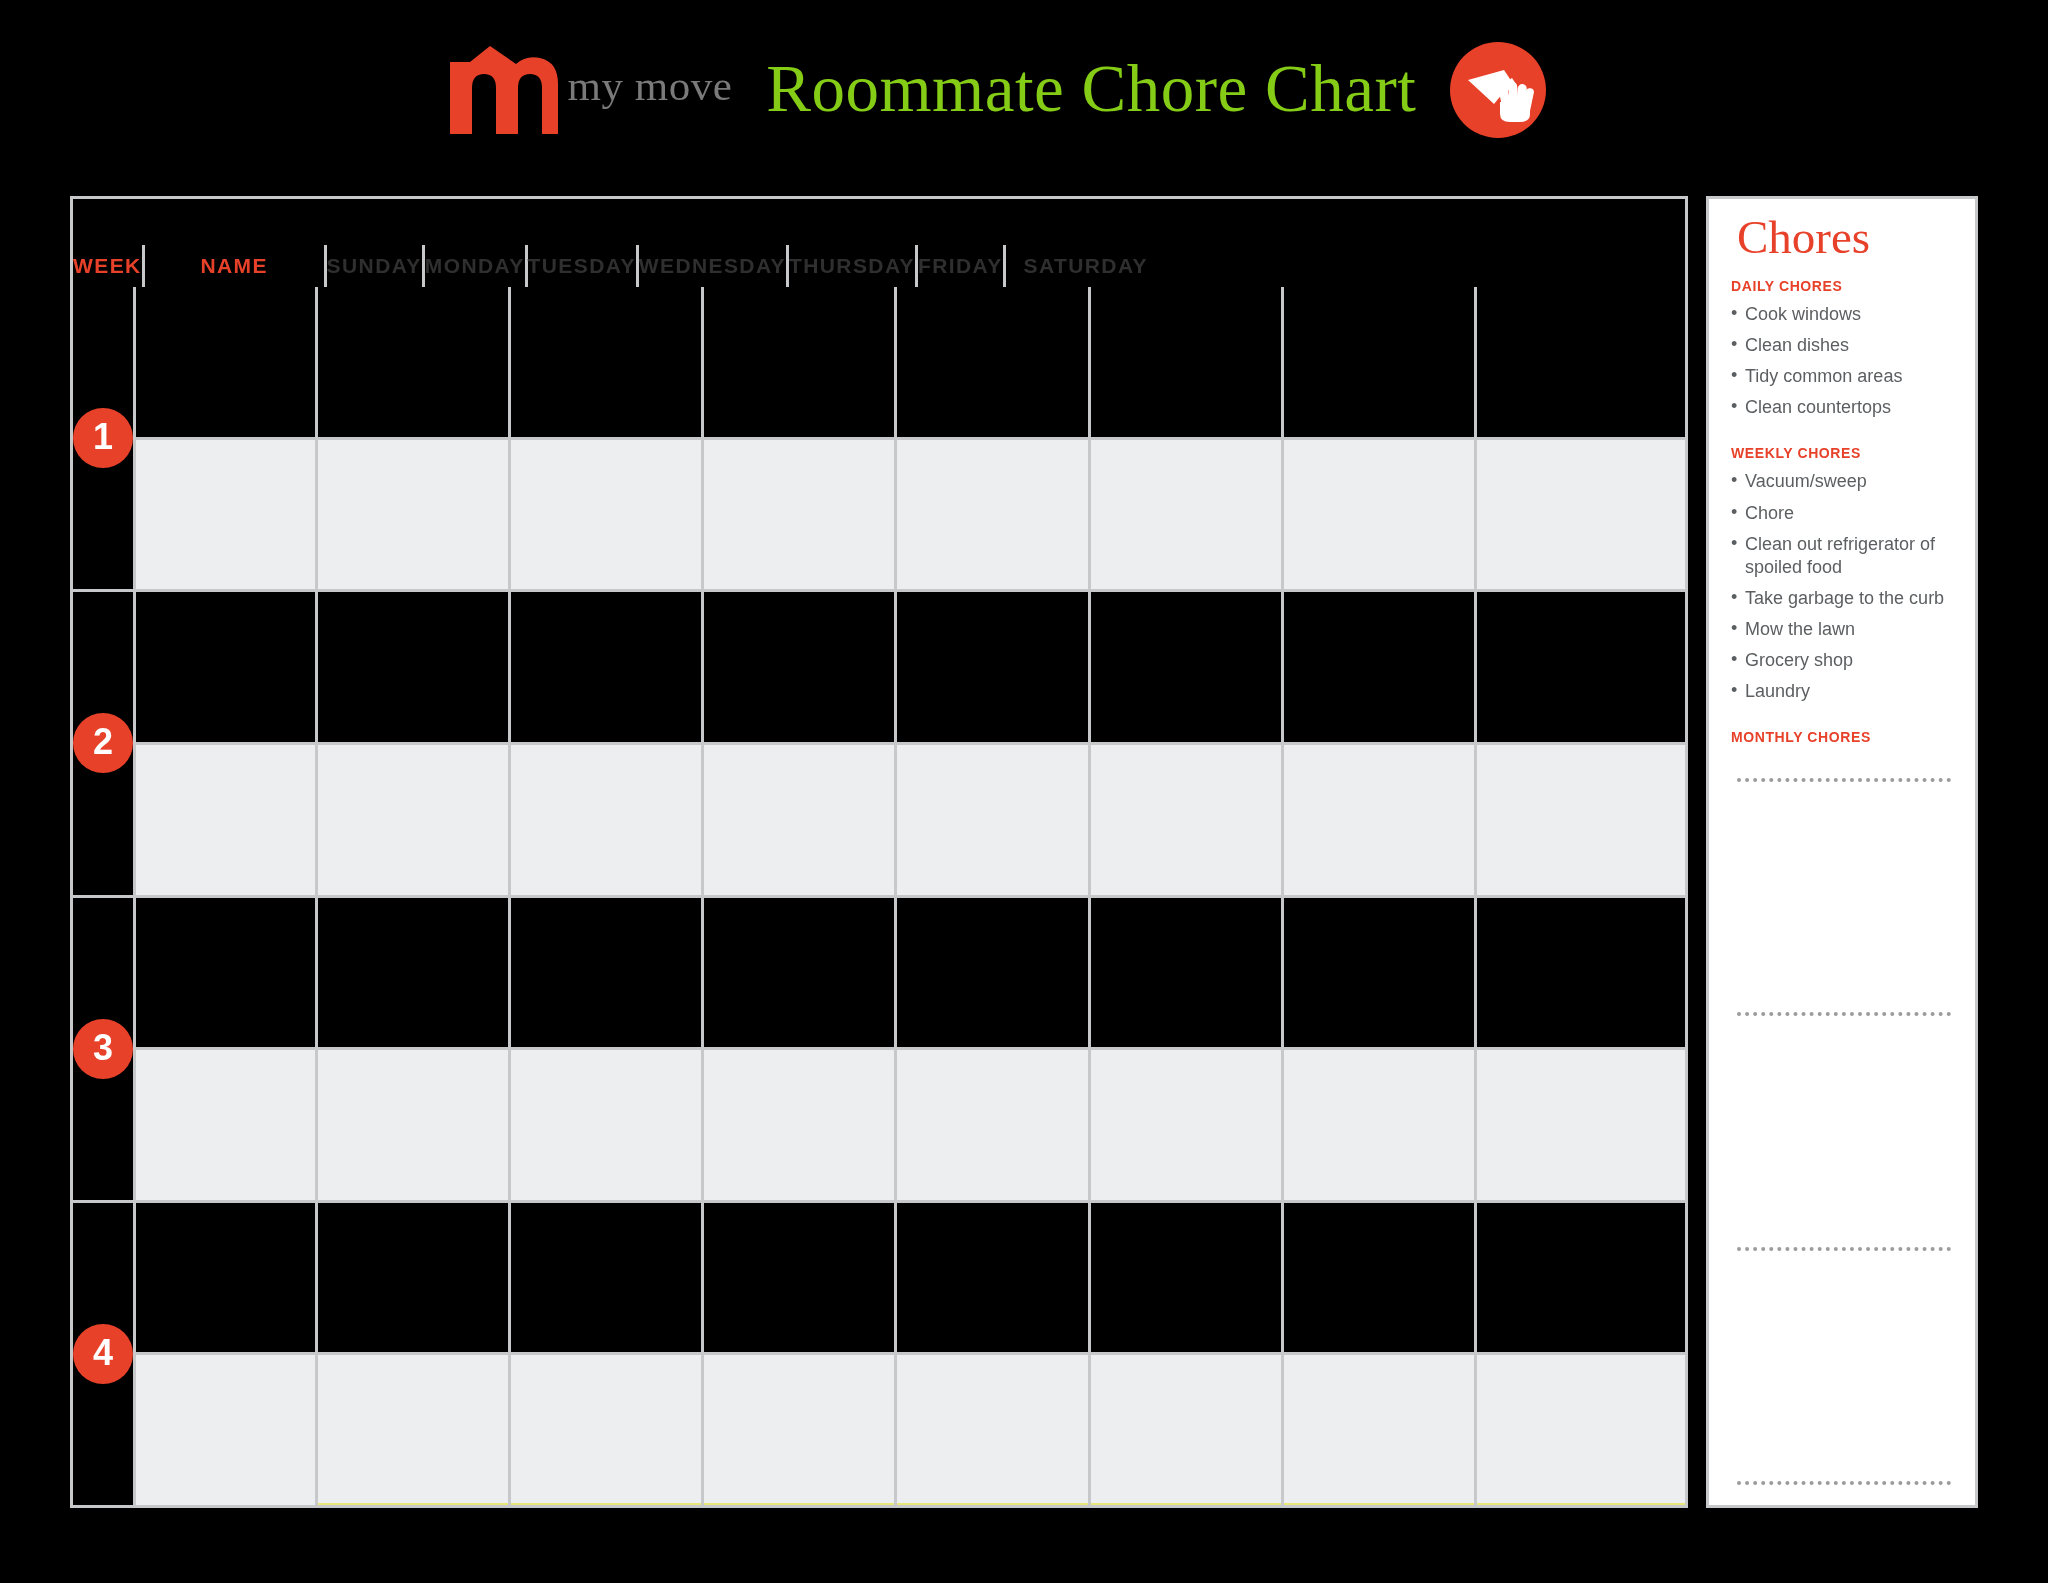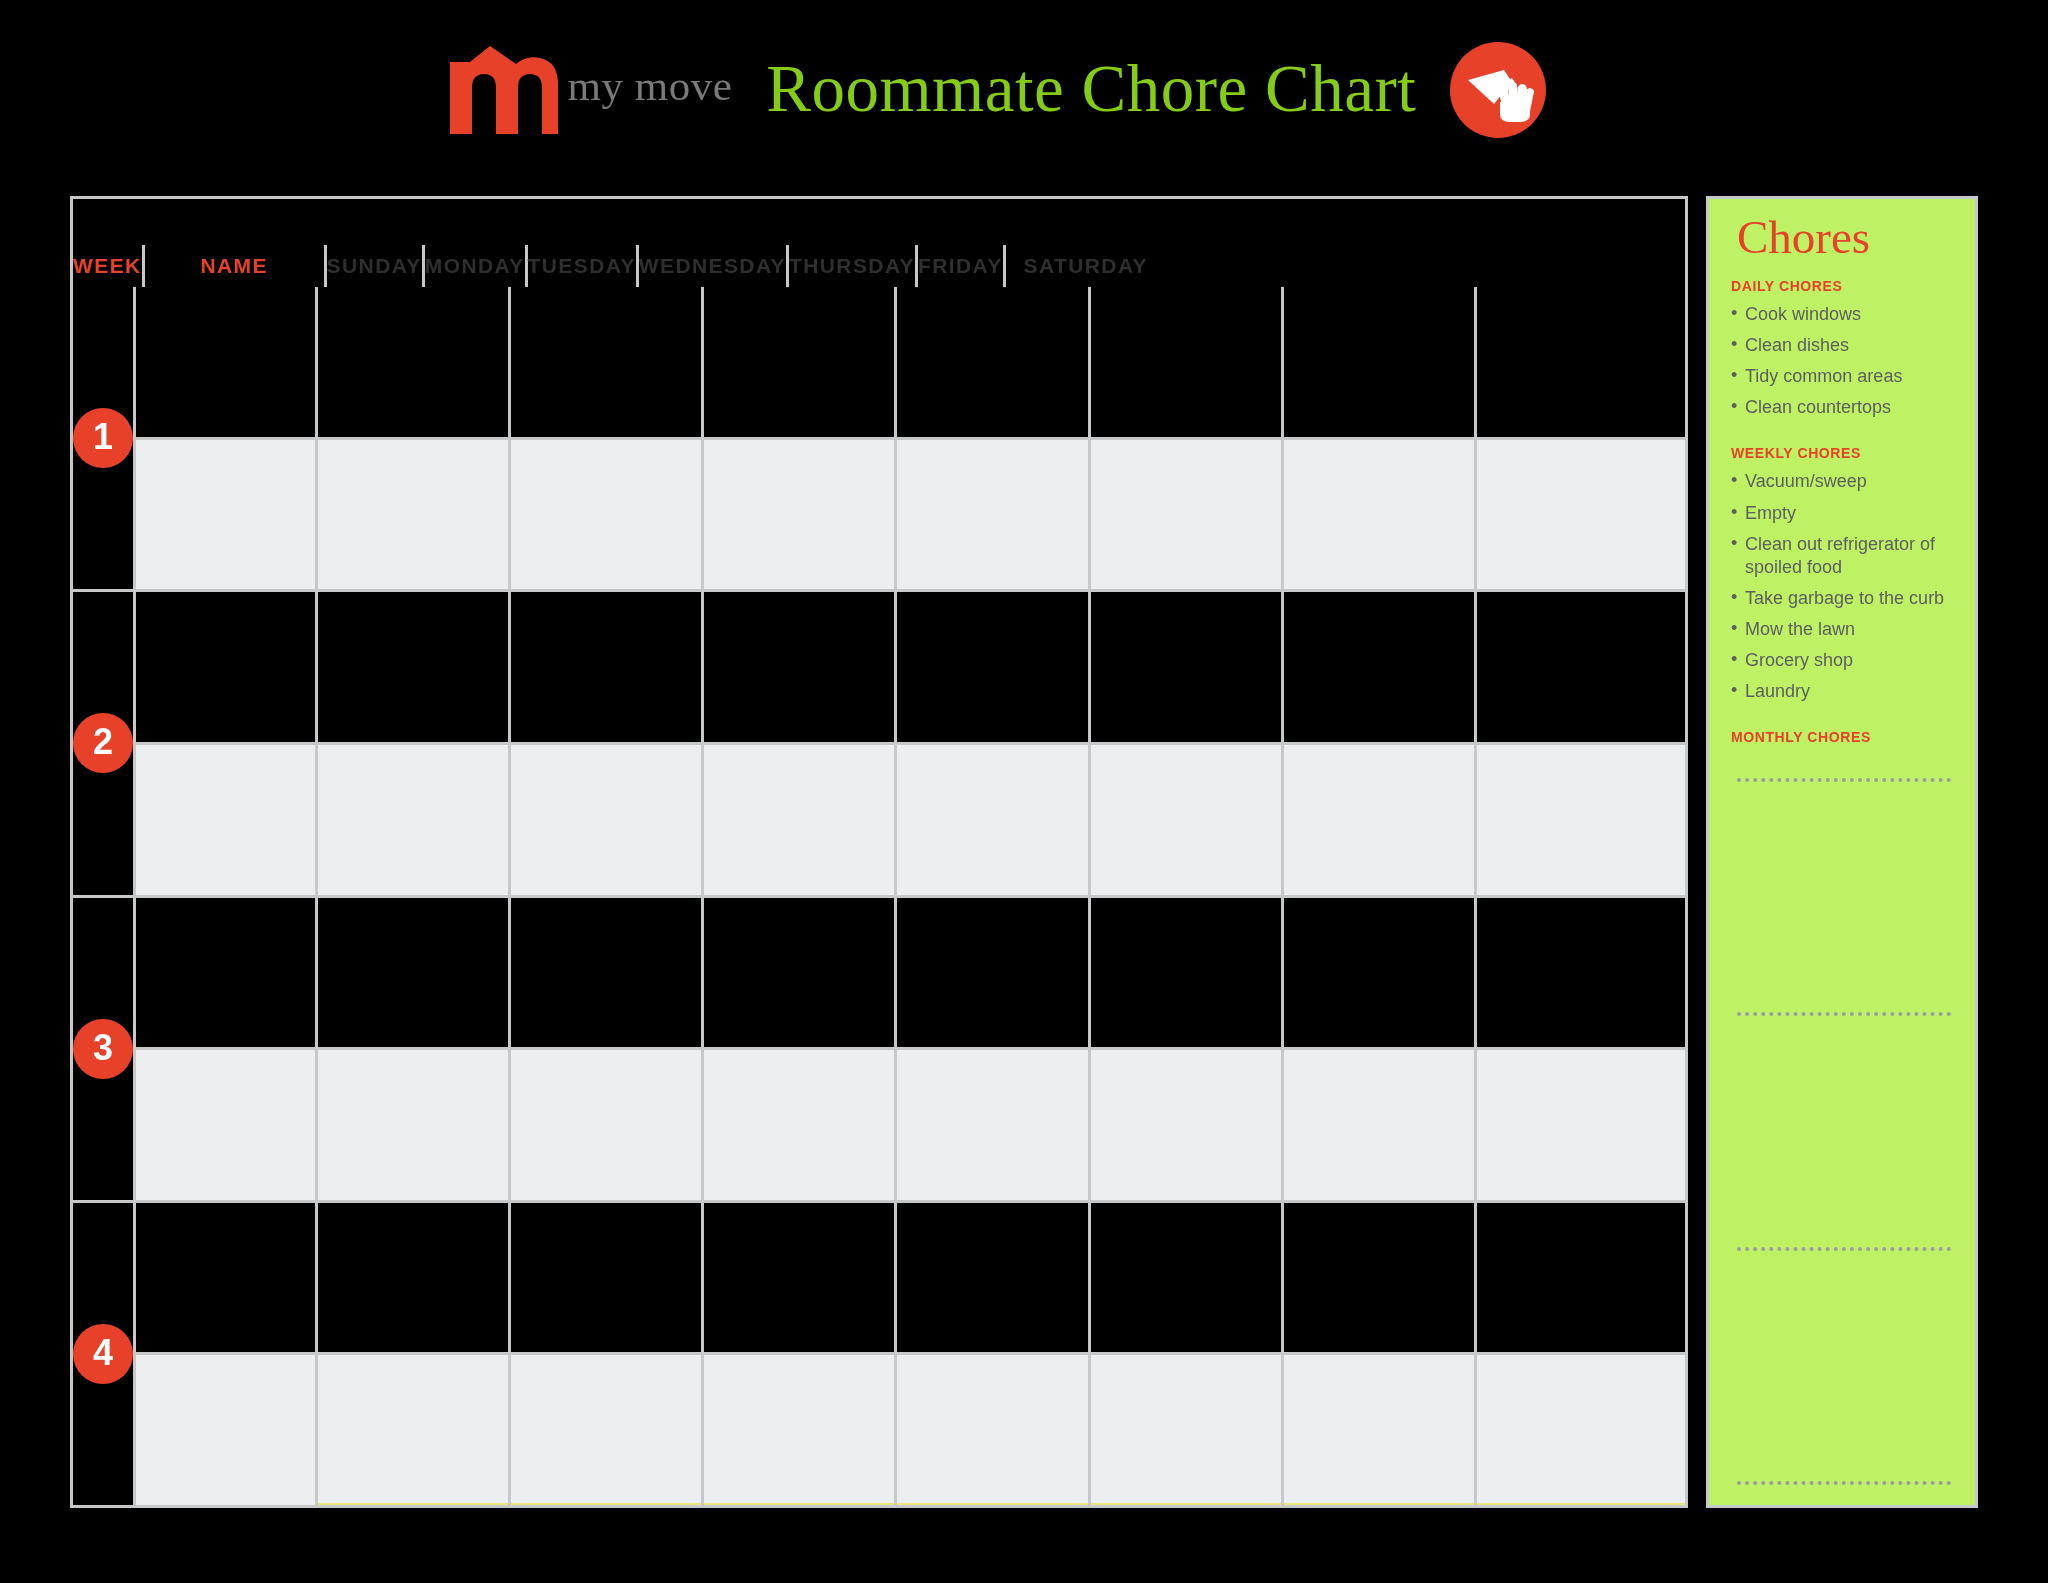--- a/index.html
+++ b/index.html
@@ -190,21 +190,21 @@
     height: 2px;
     background: #e8e87a;
   }
   .week-block:last-child .subrow.light .cell.col-name::after { display: none; }
 
   
   .sidebar {
     width: 272px;
     border: 3px solid #c6c8ca;
     box-sizing: border-box;
-    background: #bef264;
+    background: #ffffff;
     padding: 10px 18px 14px 22px;
     display: flex;
     flex-direction: column;
   }
   .chores-title {
     font-family: "Liberation Serif", serif;
     font-size: 47px;
     color: #E8412A;
     line-height: 1.05;
     margin: 4px 0 16px 6px;
@@ -430,21 +430,21 @@
           <li>Clean dishes</li>
           <li>Tidy common areas</li>
           <li>Clean countertops</li>
         </ul>
       </div>
 
       <div class="chore-group">
         <div class="group-title">WEEKLY CHORES</div>
         <ul class="chore-list">
           <li>Vacuum/sweep</li>
-          <li>Empty</li>
+          <li>Chore</li>
           <li>Clean out refrigerator of spoiled food</li>
           <li>Take garbage to the curb</li>
           <li>Mow the lawn</li>
           <li>Grocery shop</li>
           <li>Laundry</li>
         </ul>
       </div>
 
       <div class="chore-group">
         <div class="group-title">MONTHLY CHORES</div>

